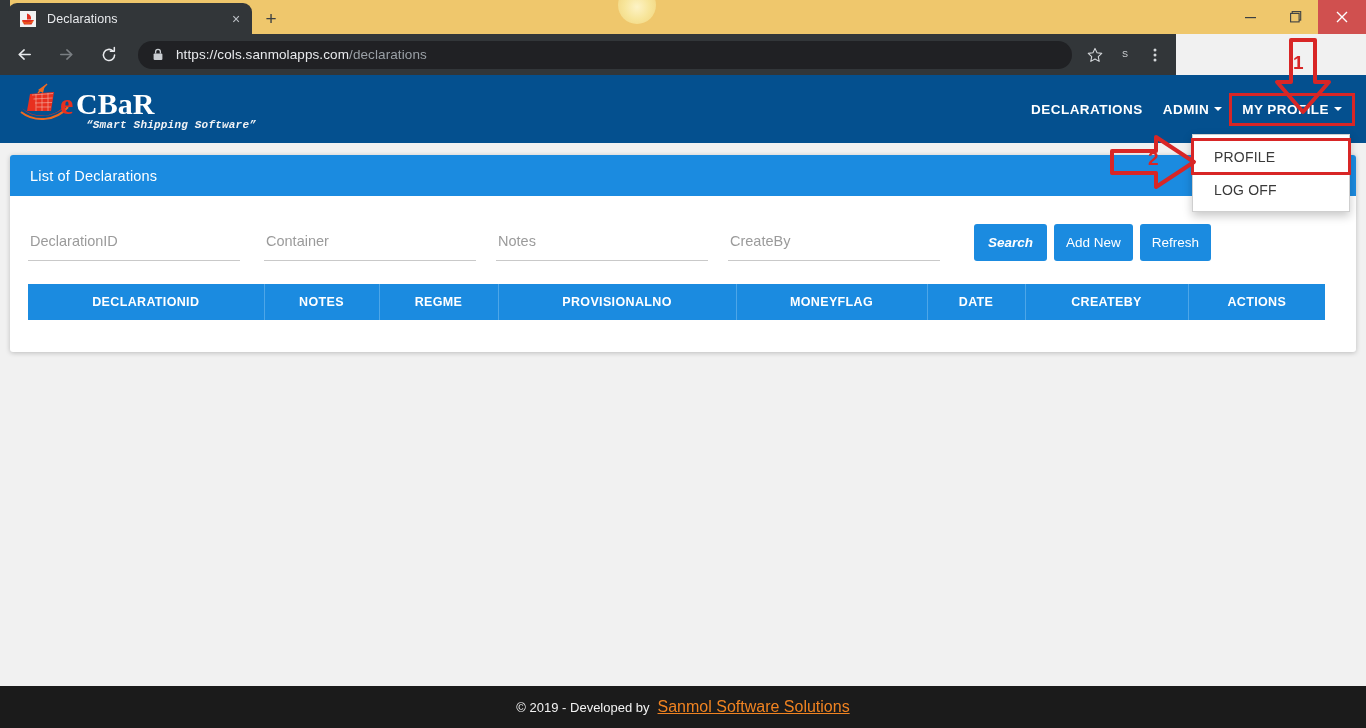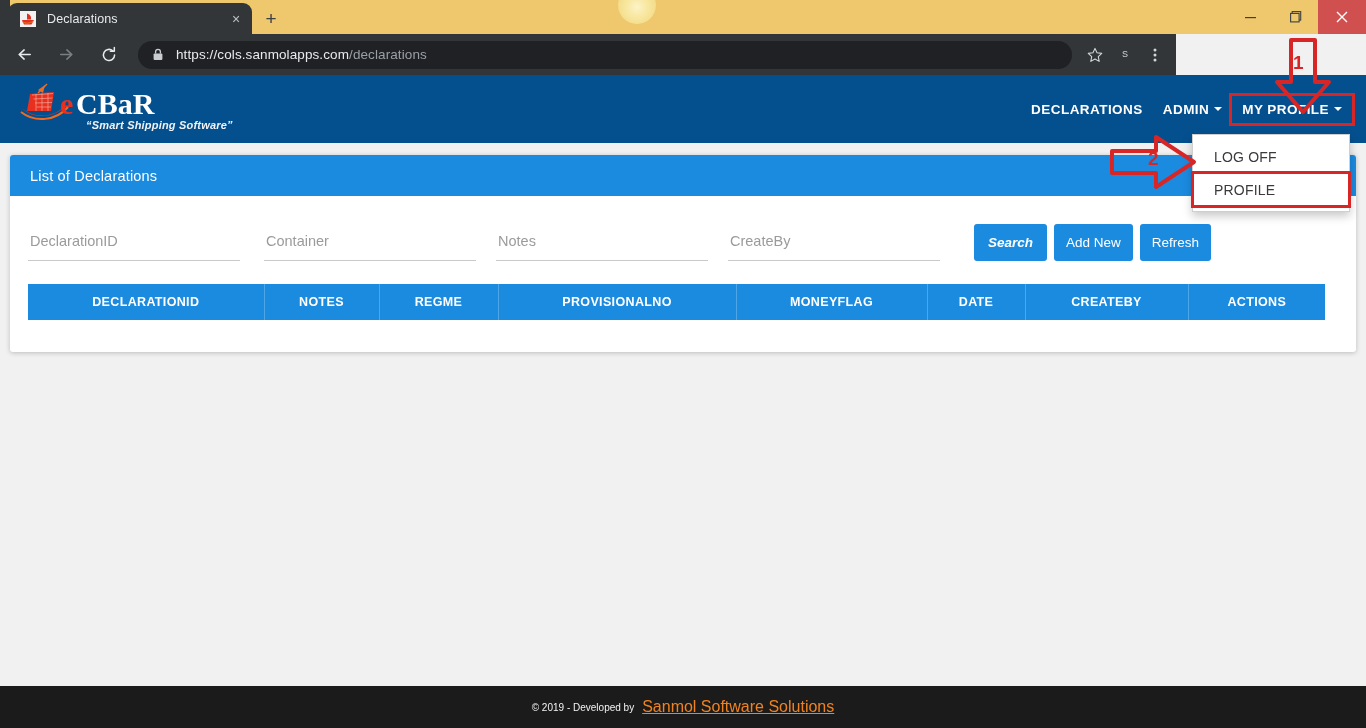--- a/index.html
+++ b/index.html
@@ -99,21 +99,21 @@
   }
 
   
   .site-header {
     position: absolute; top: 75px; left: 0; width: 1366px; height: 68px;
     background: #04508f;
   }
   .brand { position: absolute; left: 14px; top: 8px; width: 200px; height: 54px; }
   .brand-sub {
     position: absolute; left: 72px; top: 36px;
-    color: #f0f2f5; font-family: Liberation Sans, sans-serif;
+    color: #f0f2f5; font-family: Liberation Mono, monospace;
     font-style: italic; font-weight: bold; font-size: 11px;
     letter-spacing: .2px; white-space: nowrap;
   }
   .nav {
     position: absolute; right: 14px; top: 0; height: 68px;
     display: flex; align-items: center; gap: 0;
   }
   .nav-item {
     color: #fff; font-size: 13.5px; font-weight: bold;
     letter-spacing: .45px; padding: 6px 10px; white-space: nowrap;
@@ -190,21 +190,21 @@
     border-right: 1px solid #4da6e8;
   }
   .tbl th:last-child { border-right: none; }
 
   
   .footer {
     position: absolute; left: 0; bottom: 0; width: 1366px; height: 42px;
     background: #1b1b1b;
     display: flex; align-items: center; justify-content: center;
   }
-  .footer-text { color: #f2f2f2; font-size: 10px; }
+  .footer-text { color: #f2f2f2; font-size: 13px; }
   .footer-link { color: #f08321; margin-left: 8px; }
 
   
   .anno { position: absolute; z-index: 60; pointer-events: none; }
   .anno svg { display: block; overflow: visible; }
   .anno-num {
     position: absolute; color: #d82626;
     font-weight: bold; font-size: 19px;
     font-family: "Liberation Sans", sans-serif;
   }
@@ -330,25 +330,25 @@
       <span class="caret-dn"></span>
     </div>
     <div class="nav-item highlighted">
       <span>MY PROFILE</span>
       <span class="caret-dn"></span>
     </div>
   </div>
 </div>
 
 <div class="dropdown">
+  <div class="dd-item marked">
+    <span>PROFILE</span>
+  </div>
   <div class="dd-item">
     <span>LOG OFF</span>
-  </div>
-  <div class="dd-item marked">
-    <span>PROFILE</span>
   </div>
 </div>
 
 <div class="card">
   <div class="card-head">
     <div class="card-head-title">List of Declarations</div>
   </div>
 
   <div class="card-body">
     <div class="filter-row">

